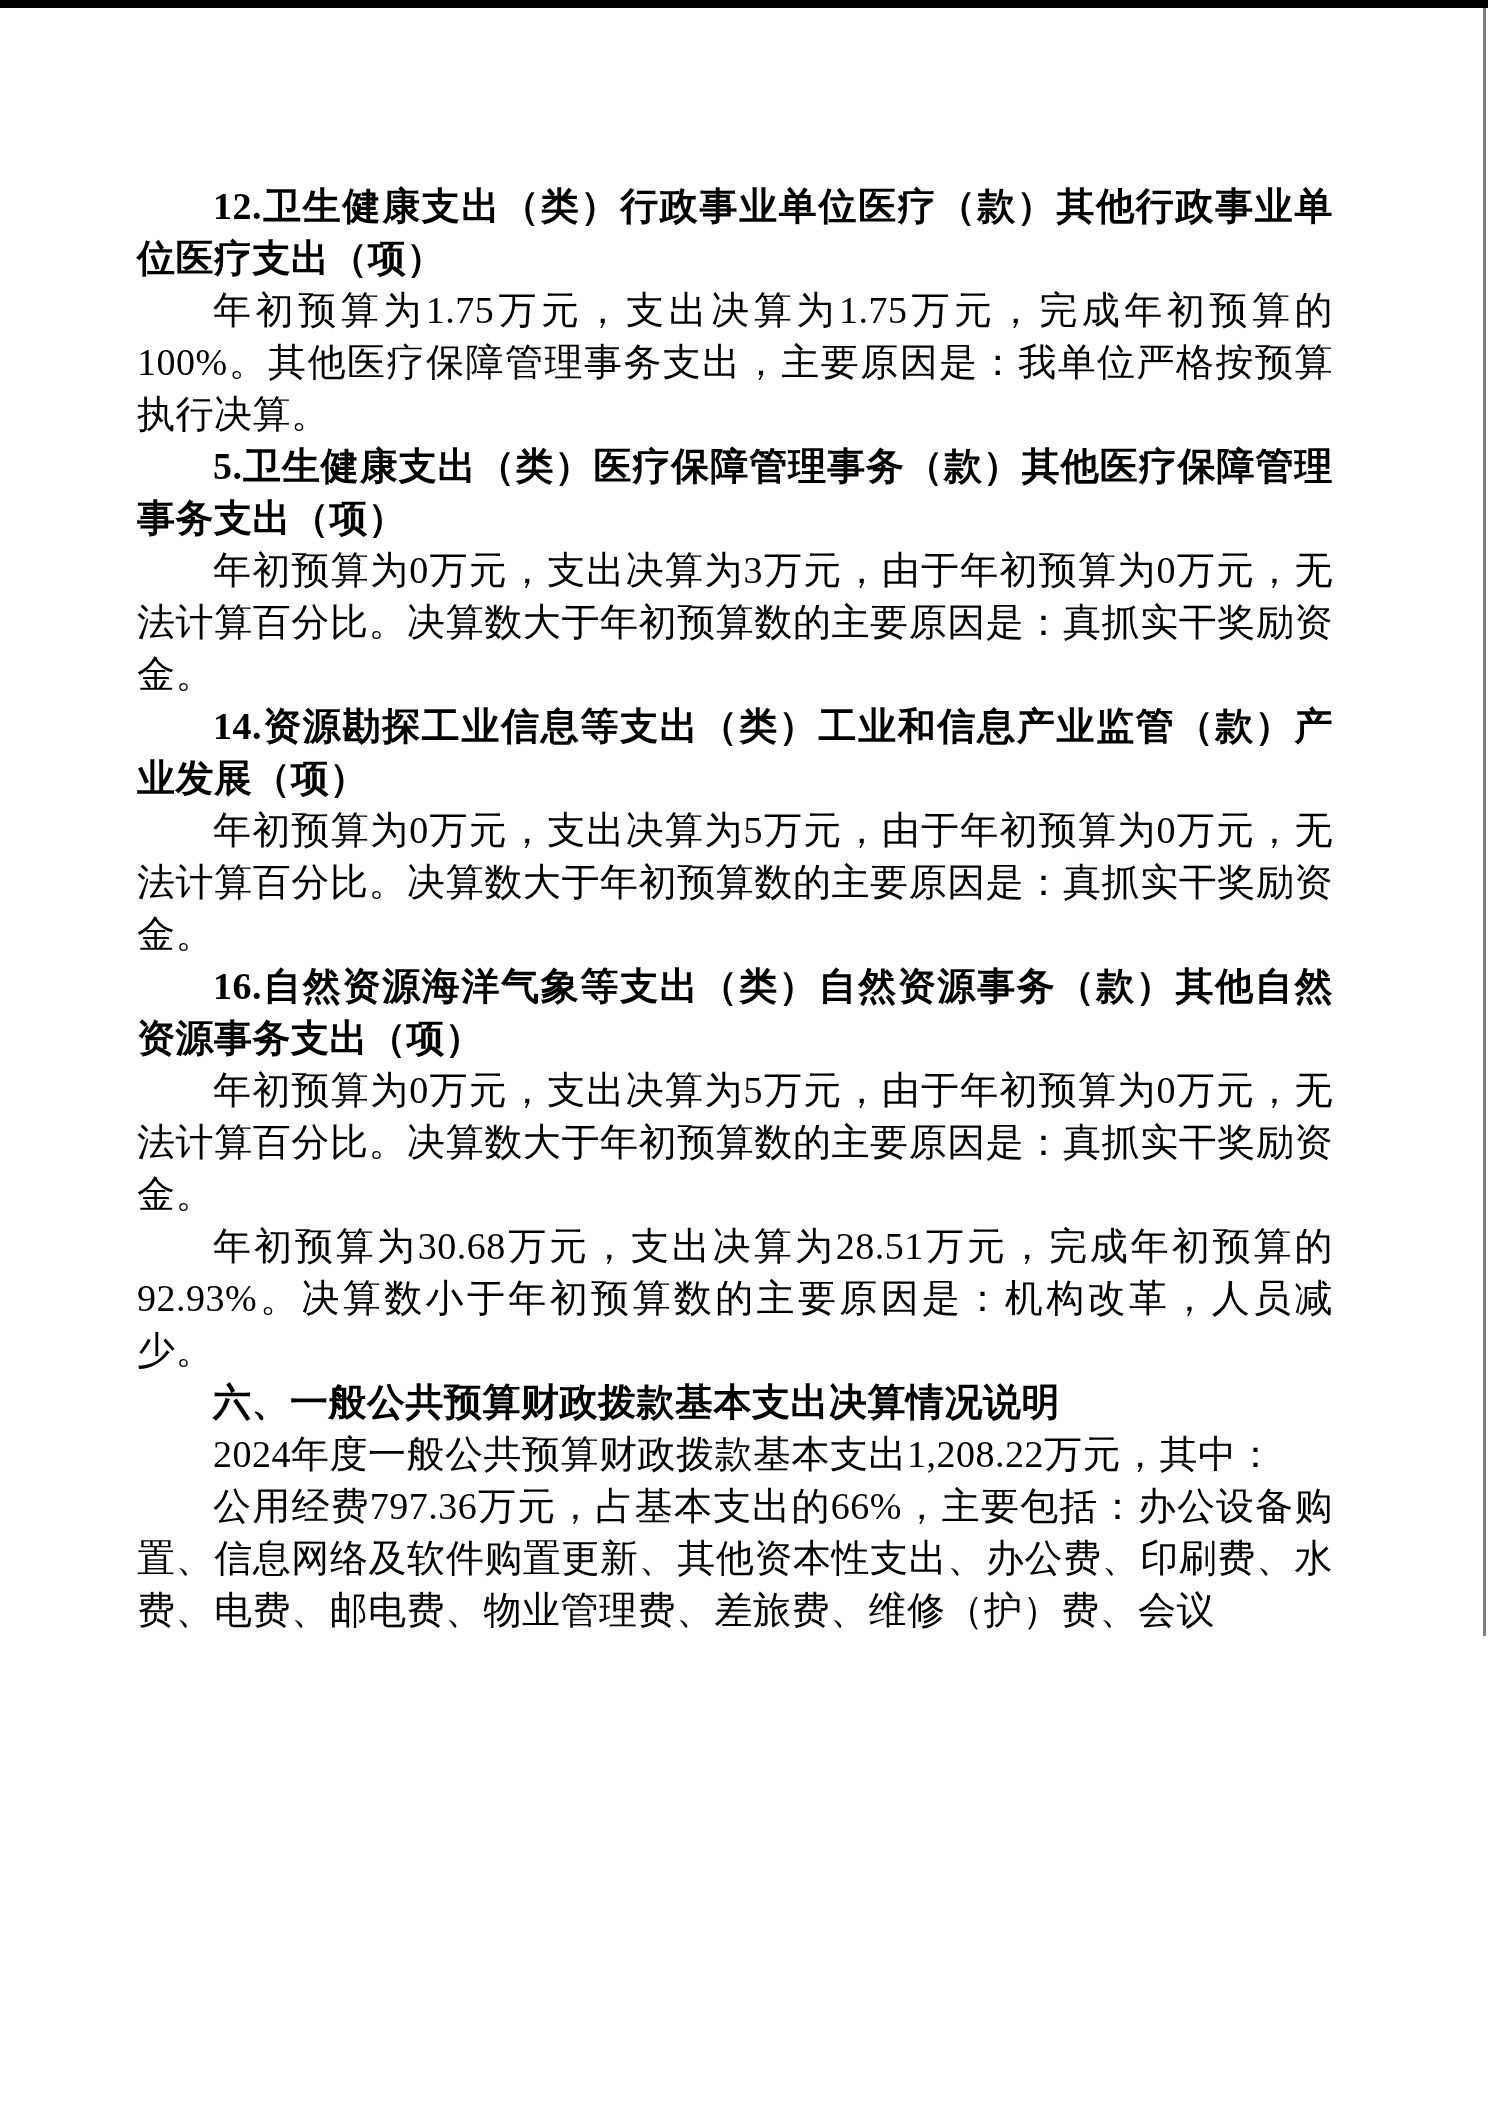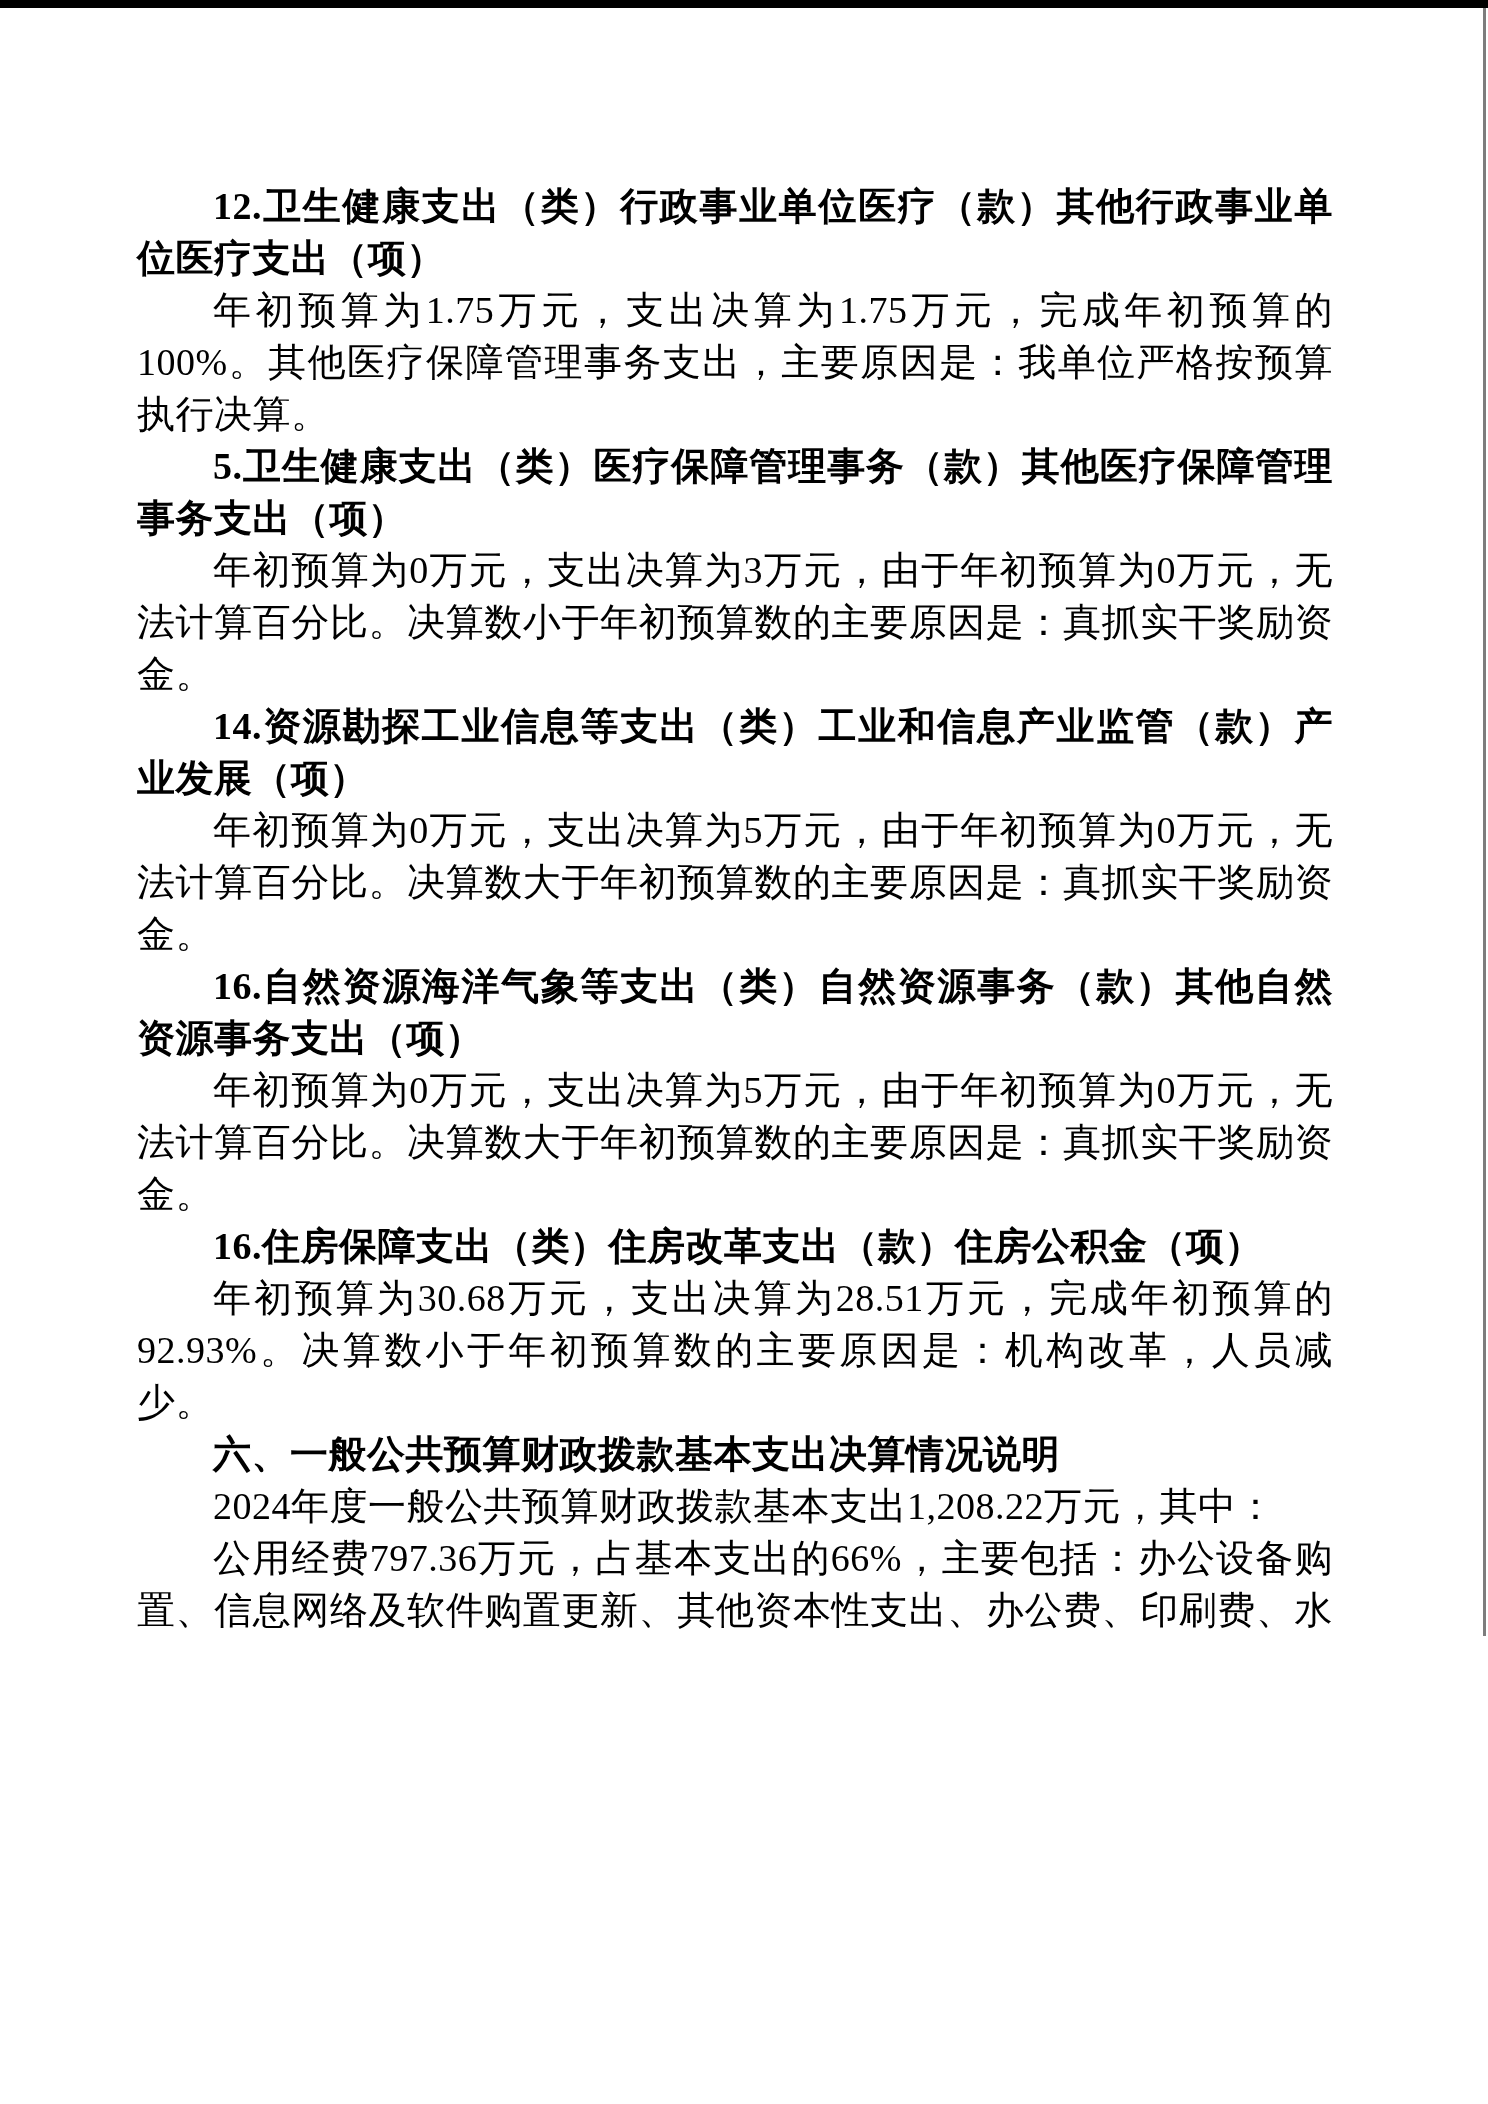--- a/index.html
+++ b/index.html
@@ -65,35 +65,34 @@
 
   <main class="doc">
 
     <section>
       <h3 class="item-heading">12.卫生健康支出（类）行政事业单位医疗（款）其他行政事业单位医疗支出（项）</h3>
       <p class="body-para">年初预算为1.75万元，支出决算为1.75万元，完成年初预算的100%。其他医疗保障管理事务支出，主要原因是：我单位严格按预算执行决算。</p>
     </section>
 
     <section>
       <h3 class="item-heading">5.卫生健康支出（类）医疗保障管理事务（款）其他医疗保障管理事务支出（项）</h3>
-      <p class="body-para">年初预算为0万元，支出决算为3万元，由于年初预算为0万元，无法计算百分比。决算数小于年初预算数的主要原因是：真抓实干奖励资金。</p>
+      <p class="body-para">年初预算为0万元，支出决算为3万元，由于年初预算为0万元，无法计算百分比。决算数大于年初预算数的主要原因是：真抓实干奖励资金。</p>
     </section>
 
     <section>
       <h3 class="item-heading">14.资源勘探工业信息等支出（类）工业和信息产业监管（款）产业发展（项）</h3>
       <p class="body-para">年初预算为0万元，支出决算为5万元，由于年初预算为0万元，无法计算百分比。决算数大于年初预算数的主要原因是：真抓实干奖励资金。</p>
     </section>
 
     <section>
       <h3 class="item-heading">16.自然资源海洋气象等支出（类）自然资源事务（款）其他自然资源事务支出（项）</h3>
       <p class="body-para">年初预算为0万元，支出决算为5万元，由于年初预算为0万元，无法计算百分比。决算数大于年初预算数的主要原因是：真抓实干奖励资金。</p>
     </section>
 
     <section>
-      <h3 class="item-heading">16.住房保障支出（类）住房改革支出（款）住房公积金（项）</h3>
       <p class="body-para">年初预算为30.68万元，支出决算为28.51万元，完成年初预算的92.93%。决算数小于年初预算数的主要原因是：机构改革，人员减少。</p>
     </section>
 
     <section>
       <h2 class="chapter-heading">六、一般公共预算财政拨款基本支出决算情况说明</h2>
       <p class="body-para">2024年度一般公共预算财政拨款基本支出1,208.22万元，其中：</p>
       <p class="body-para">公用经费797.36万元，占基本支出的66%，主要包括：办公设备购置、信息网络及软件购置更新、其他资本性支出、办公费、印刷费、水费、电费、邮电费、物业管理费、差旅费、维修（护）费、会议</p>
     </section>
 
   </main>

